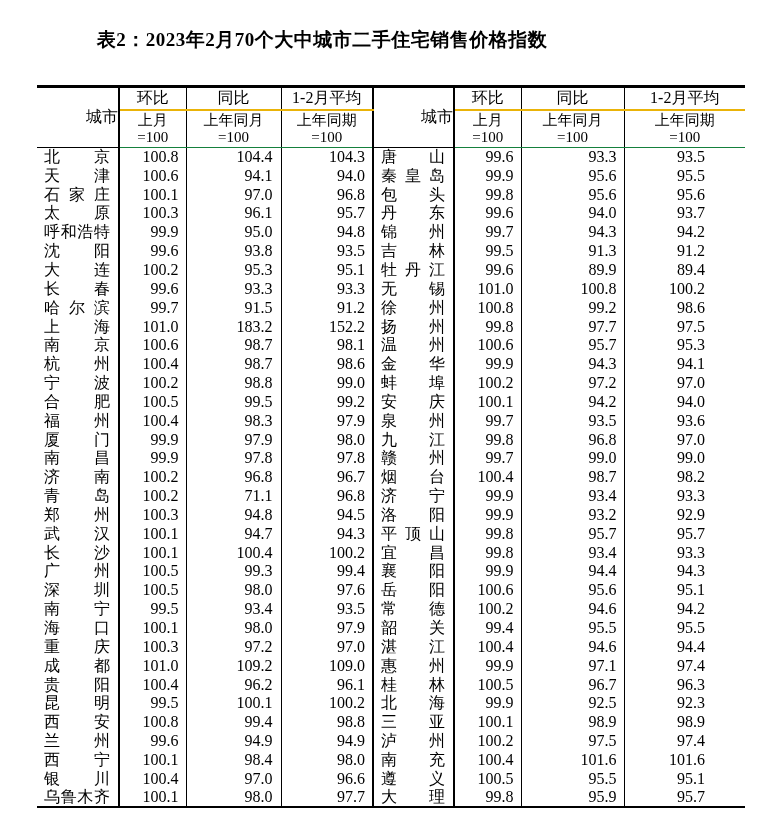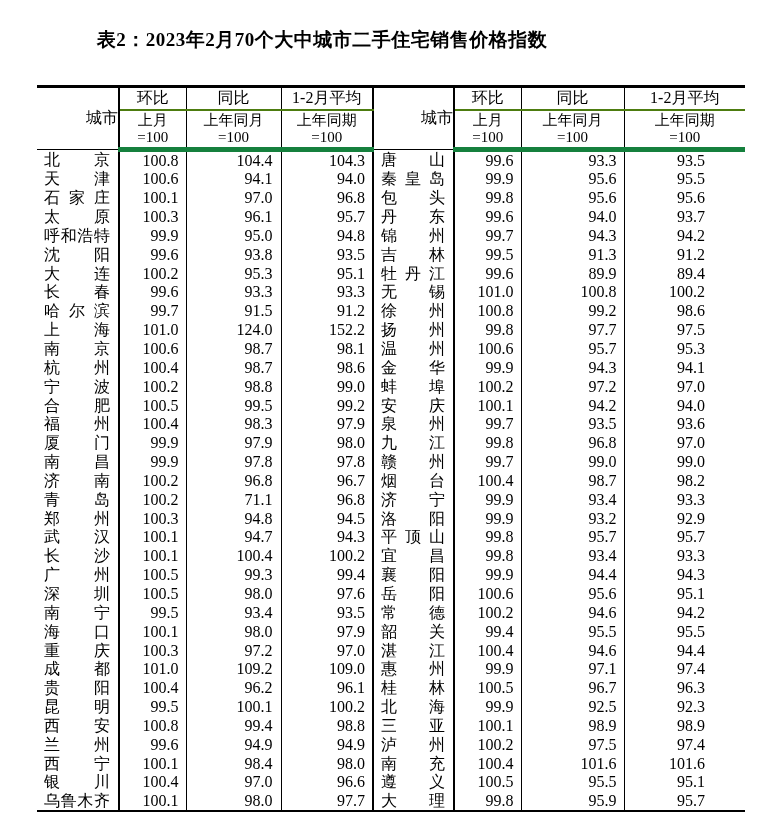--- a/index.html
+++ b/index.html
@@ -12,23 +12,23 @@
     text-align:center;font-size:19px;font-weight:bold;letter-spacing:0.5px;
   }
   table.idx{
     position:absolute;left:37px;top:85px;width:708px;
     border-collapse:collapse;table-layout:fixed;
     border-top:3px solid #000;border-bottom:2px solid #000;
   }
   th,td{padding:0;margin:0;font-weight:normal;white-space:nowrap;overflow:hidden;}
   
   tr.h1{height:22px;}
-  tr.h1 th.grp{border-bottom:2px solid #4d7c0f;font-size:16px;text-align:center;vertical-align:middle;}
+  tr.h1 th.grp{border-bottom:2px solid #eab308;font-size:16px;text-align:center;vertical-align:middle;}
   th.cityh{border-bottom:1px solid #000;font-size:16px;text-align:right;vertical-align:middle;}
-  tr.h2 th{border-bottom:5px solid #15803d;height:36px;vertical-align:middle;}
+  tr.h2 th{border-bottom:1px solid #15803d;height:36px;vertical-align:middle;}
   tr.h2 .sub{font-size:15px;line-height:17px;text-align:center;}
   
   .vr2{border-right:2px solid #000;}
   .vr1{border-right:1px solid #000;}
   
   tbody tr{height:18.85px;}
   tbody td{font-size:16px;line-height:18px;vertical-align:middle;}
   td.num{text-align:right;padding-right:7px;}
   td.num.p8{padding-right:8px;}
   td.num.last{padding-right:40px;}
@@ -277,21 +277,21 @@
     <td class="num last">98.6</td>
   </tr>
       <tr>
     <td class="city vr2">
           <div class="cj">
             <span>上</span>
             <span>海</span>
           </div>
         </td>
     <td class="num vr1">101.0</td>
-    <td class="num p8 vr1">124.0</td>
+    <td class="num p8 vr1">183.2</td>
     <td class="num vr2">152.2</td>
     <td class="city vr2">
           <div class="cj">
             <span>扬</span>
             <span>州</span>
           </div>
         </td>
     <td class="num vr1">99.8</td>
     <td class="num vr1">97.7</td>
     <td class="num last">97.5</td>

